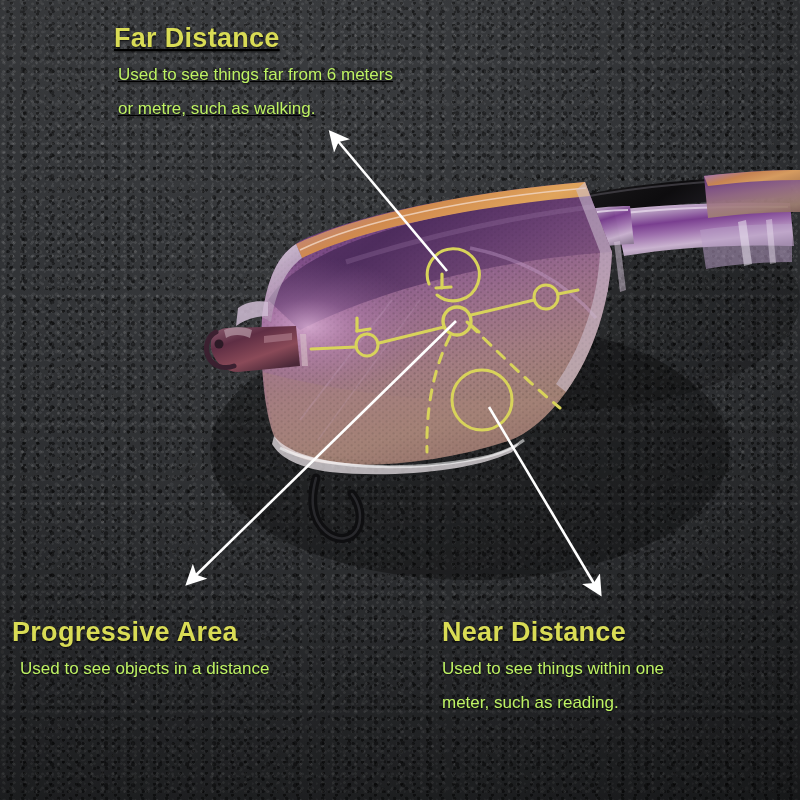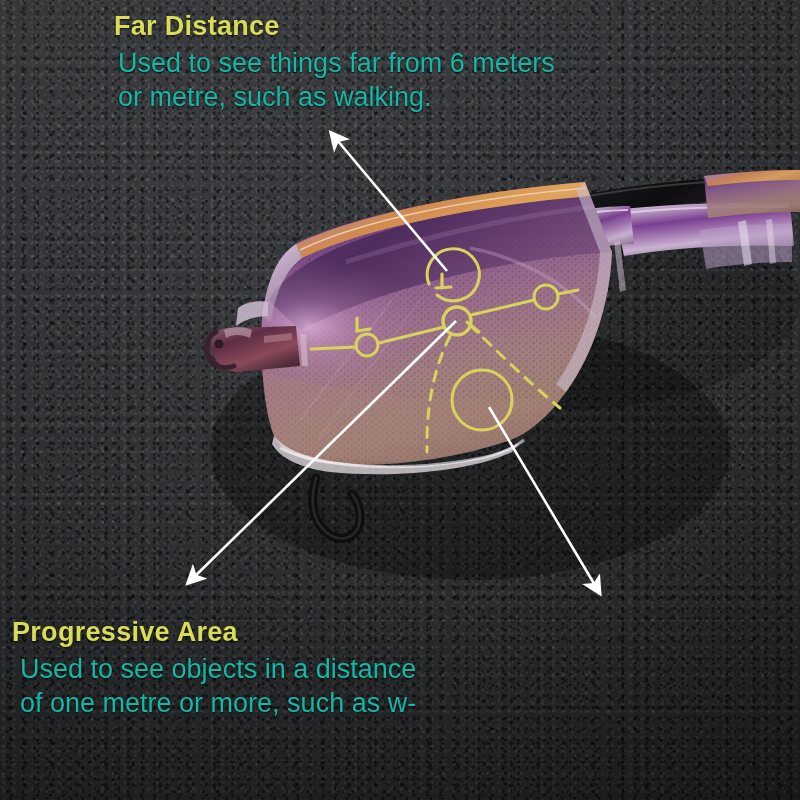--- a/index.html
+++ b/index.html
@@ -55,28 +55,28 @@
     color:#d9dc55;
     font-size:27px;
     font-weight:bold;
     letter-spacing:.3px;
     white-space:nowrap;
     text-shadow:0 1px 2px rgba(0,0,0,.75);
     margin:0 0 6px 0;
     line-height:1.05;
   }
   .body-line{
-    color:#14b8a6;
-    font-size:27px;
+    color:#bef264;
+    font-size:17px;
     line-height:34px;
     white-space:nowrap;
     text-shadow:0 1px 2px rgba(0,0,0,.8);
   }
 
-  #far-block{left:100px;top:12px;}
+  #far-block{left:100px;top:24px;text-decoration:underline;}
   #far-block .heading{margin-left:14px;}
   #far-block .body-line{margin-left:18px;}
 
   #prog-block{left:12px;top:618px;}
   #prog-block .body-line{margin-left:8px;}
 
   #near-block{left:442px;top:618px;}
   #near-block .body-line{margin-left:0px;}
 
   svg.overlay{position:absolute;left:0;top:0;width:800px;height:800px;pointer-events:none;}
@@ -300,17 +300,21 @@
 
   <div class="tblock" id="far-block">
     <div class="heading">Far Distance</div>
     <div class="body-line">Used to see things far from 6 meters</div>
     <div class="body-line">or metre, such as walking.</div>
   </div>
 
   <div class="tblock" id="prog-block">
     <div class="heading">Progressive Area</div>
     <div class="body-line">Used to see objects in a distance</div>
-    <div class="body-line">of one metre or more, such as w-</div>
   </div>
 
+  <div class="tblock" id="near-block">
+    <div class="heading">Near  Distance</div>
+    <div class="body-line">Used to see things within one</div>
+    <div class="body-line">meter, such as reading.</div>
+  </div>
 
 </div>
 
 </body></html>

